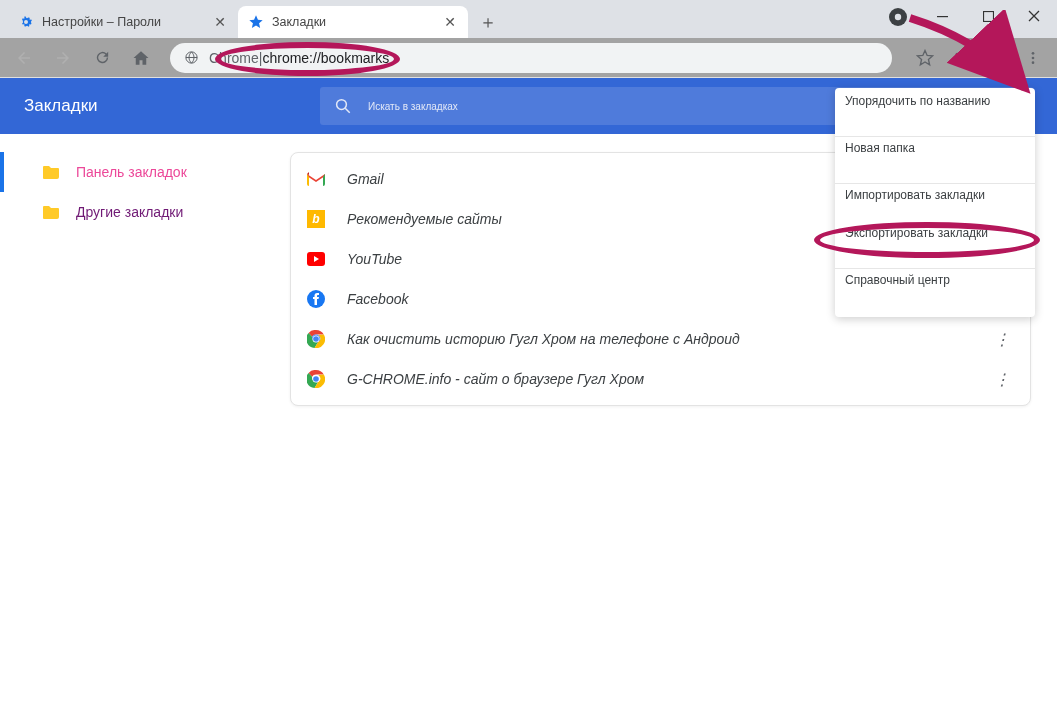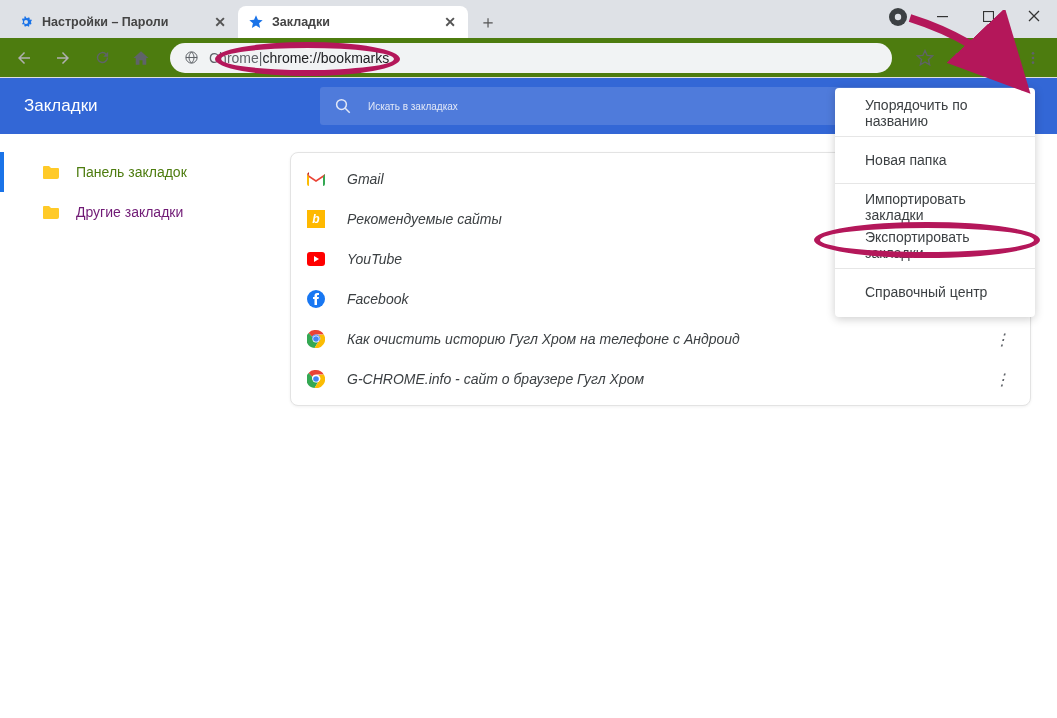--- a/index.html
+++ b/index.html
@@ -1,33 +1,33 @@
 <!DOCTYPE html>
 <html><head>
 <meta charset="utf-8">
 <style>
   * { box-sizing: border-box; margin: 0; padding: 0; font-family: "Segoe UI", Arial, sans-serif; }
   body { width: 1057px; height: 718px; background: #fff; overflow: hidden; position: relative; }
 
   
   .titlebar { height: 38px; background: #dee1e6; display: flex; align-items: flex-end; padding-left: 8px; }
-  .tab { height: 32px; display: flex; align-items: center; padding: 0 10px; font-size: 12.5px; color: #444; border-top-left-radius: 8px; border-top-right-radius: 8px; min-width: 230px; max-width: 240px; position: relative; font-weight: bold; }
+  .tab { height: 32px; display: flex; align-items: center; padding: 0 10px; font-size: 12.5px; color: #444; border-top-left-radius: 8px; border-top-right-radius: 8px; min-width: 230px; max-width: 240px; position: relative; }
   .tab.inactive { background: #dee1e6; }
   .tab.active { background: #fff; }
   .tab .favicon { width: 16px; height: 16px; margin-right: 8px; display:flex;align-items:center;justify-content:center; }
   .tab .title { flex: 1; white-space: nowrap; overflow: hidden; text-overflow: ellipsis; }
   .tab .close { width: 16px; height: 16px; display:flex;align-items:center;justify-content:center; color:#555; font-size:14px; }
   .newtab { width: 28px; height: 28px; display:flex;align-items:center;justify-content:center; color:#555; font-size:18px; margin-left:6px; margin-bottom:2px; }
 
   .window-controls { position: absolute; top:0; right:0; height:32px; display:flex; }
   .window-controls .wc { width:46px; height:32px; display:flex; align-items:center; justify-content:center; color:#333; }
   .incognito-dot { position:absolute; top:8px; right:150px; width:18px; height:18px; border-radius:50%; display:flex;align-items:center;justify-content:center; }
 
   
-  .toolbar { height: 40px; background:#4d7c0f; display:flex; align-items:center; padding: 0 8px; gap:7px; border-bottom:1px solid #e0e0e0;}
+  .toolbar { height: 40px; background:#a3a3a3; display:flex; align-items:center; padding: 0 8px; gap:7px; border-bottom:1px solid #e0e0e0;}
   .tb-btn { width:32px; height:32px; display:flex; align-items:center; justify-content:center; border-radius:50%; color:#5f6368; }
   .tb-btn.disabled { color:#b0b0b0; }
   .omnibox { flex:1; height:30px; background:#f1f3f4; border-radius:15px; display:flex; align-items:center; padding:0 14px; font-size:14px; color:#5f6368; margin:0 6px; position:relative;}
   .omnibox .lock { margin-right:10px; color:#5f6368; }
   .omnibox .url-prefix { color:#5f6368; }
   .omnibox .url-main { color:#202124;text-align:center; }
   .toolbar-right { display:flex; align-items:center; gap:6px; margin-left:4px;}
   .avatar { width:26px;height:26px;border-radius:50%; background:#9aa0a6; color:#fff; display:flex;align-items:center;justify-content:center; font-size:13px; font-weight:500;}
   .star { color:#5f6368; }
 
@@ -37,35 +37,35 @@
   .bm-search { position:absolute; left:320px; right:24px; top:9px; height:38px; background:#4f7bdb; border-radius:3px; display:flex; align-items:center; padding:0 14px; }
   .bm-search input { background:transparent; border:none; outline:none; color:#fff; font-size:10px; flex:1; }
   .bm-search input::placeholder { color:#e2e8f7; }
   .bm-search .search-icon { color:#e2e8f7; margin-right:16px; }
   .bm-menu-btn { position:absolute; right:18px; top:16px; color:#fff; font-size:18px; width:24px;height:24px;display:flex;align-items:center;justify-content:center;}
 
   
   .bm-body { display:flex; background:#fff; height: calc(100% - 134px); }
   .bm-sidebar { width:290px; padding-top:18px; }
   .side-item { height:40px; display:flex; align-items:center; padding-left:42px; font-size:14px; color:#701a75; position:relative; cursor:pointer;}
-  .side-item.selected { color:#4d7c0f; }
+  .side-item.selected { color:#ec4899; }
   .side-item.selected::before { content:""; position:absolute; left:0; top:0; bottom:0; width:4px; background:#1a73e8; }
   .folder-icon { width:18px;height:14px;margin-right:16px; }
   .folder-icon svg{display:block;}
 
   .bm-main { flex:1; padding:18px 26px 0 0; }
   .bm-list { background:#fff; border:1px solid #e3e3e3; border-radius:8px; box-shadow:0 1px 3px rgba(0,0,0,0.06); padding:6px 0;font-style:italic;}
   .bm-item { height:40px; display:flex; align-items:center; padding:0 16px; font-size:14px; color:#3c4043; }
   .bm-item .bi-icon { width:18px; height:18px; margin-right:22px; display:flex;align-items:center;justify-content:center; font-size:13px; font-weight:bold;}
   .bm-item .bi-title { flex:1; white-space:nowrap; overflow:hidden; text-overflow:ellipsis; }
   .bm-item .bi-more { color:#5f6368; width:24px; text-align:center; font-size:16px;}
 
   
   .context-menu { position:absolute; top:88px; right:22px; width:200px; background:#fff; border-radius:4px; box-shadow:0 2px 10px rgba(0,0,0,0.2); padding:6px 0; z-index:50;}
-  .cm-item { height:38px; display:flex; align-items:center; padding:0 30px; font-size:14px; color:#3c4043; cursor:pointer;}
+  .cm-item { height:38px; display:flex; align-items:flex-start; padding:0 10px; font-size:12px; color:#3c4043; cursor:pointer;}
   .cm-sep { height:1px; background:#e6e6e6; margin:4px 0; }
 
   
   .anno-oval { position:absolute; border:6px solid #b4175a; border-radius:50%; pointer-events:none; z-index:60;}
   .anno-arrow { position:absolute; z-index:60; pointer-events:none; }
 
   svg { display:block; }
 </style>
 </head>
 <body>

